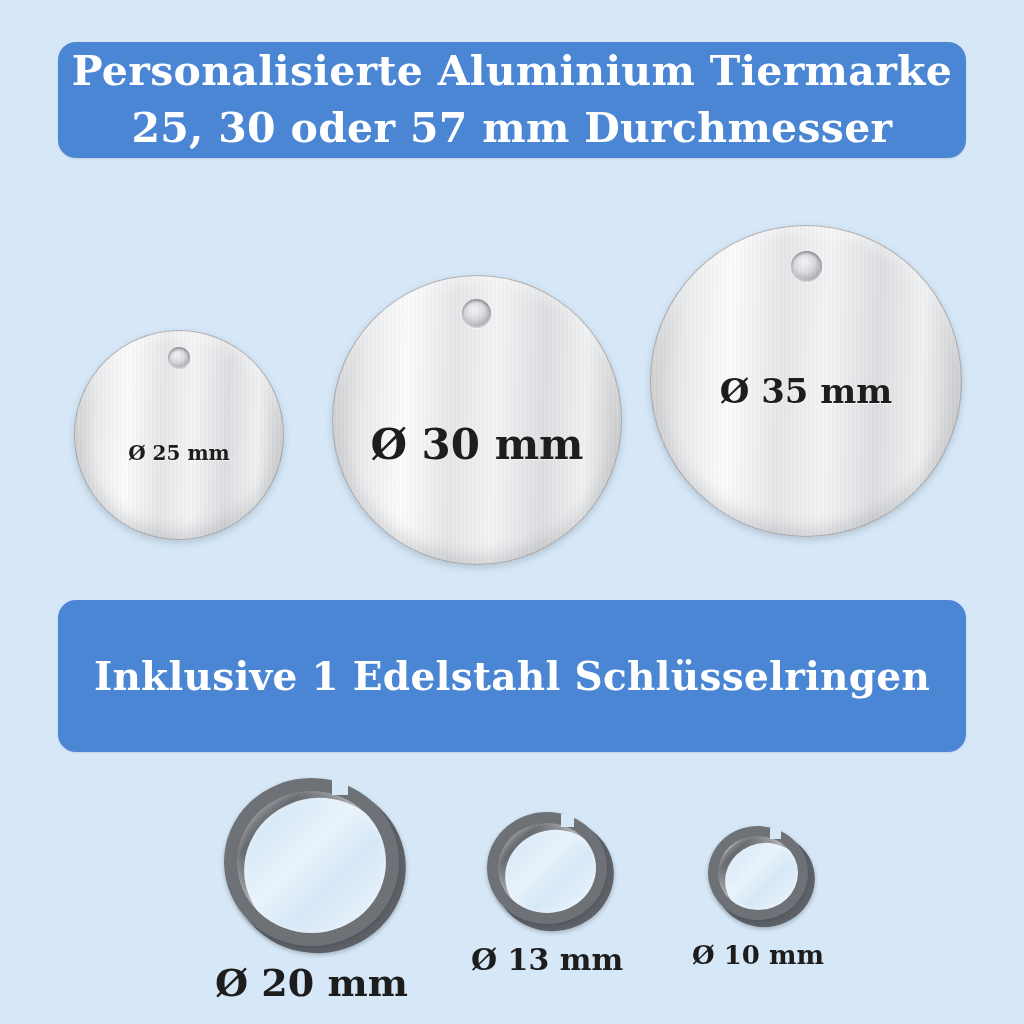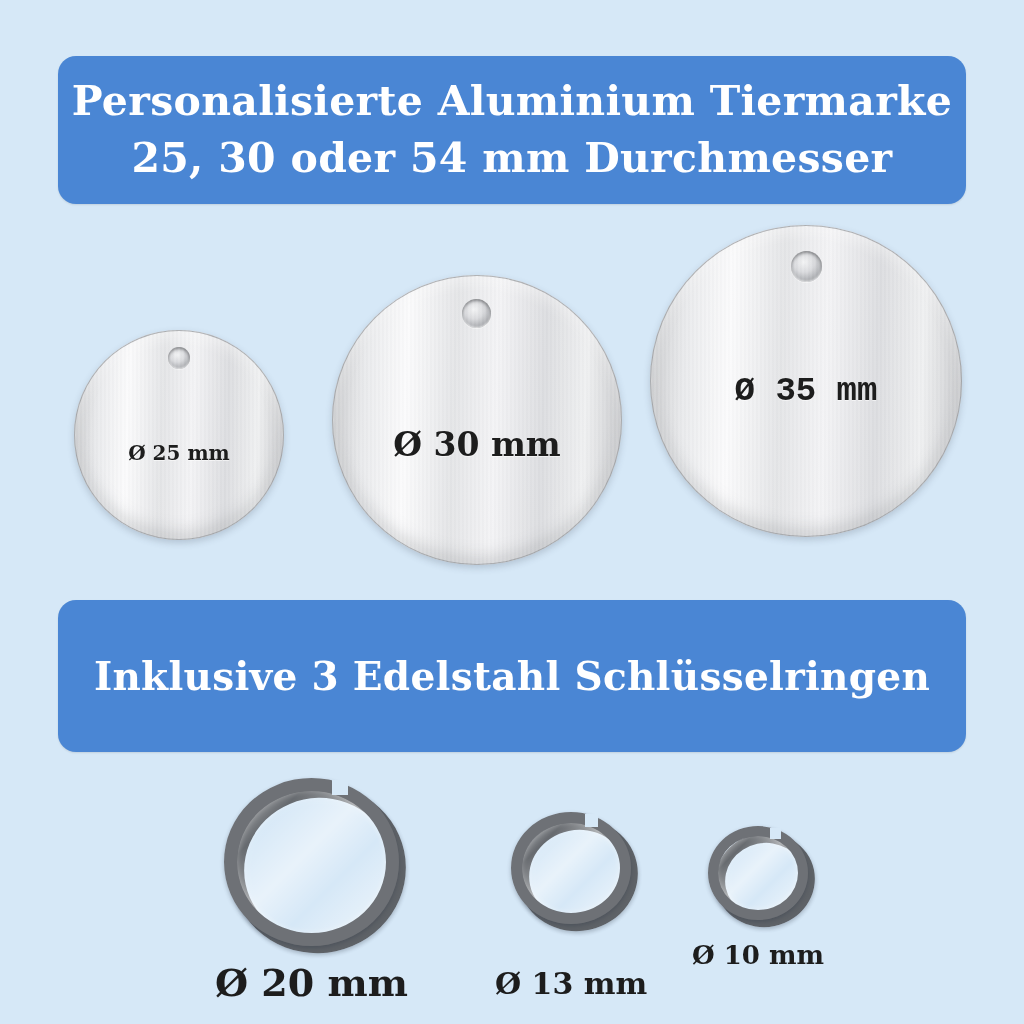--- a/index.html
+++ b/index.html
@@ -36,23 +36,23 @@
     box-shadow: 0 1px 2px rgba(0,0,0,0.10);
   }
   .banner .line {
     font-weight: 700;
     letter-spacing: 0.3px;
     white-space: nowrap;
   }
 
   #banner-top {
     left: 58px;
-    top: 56px;
+    top: 42px;
     width: 908px;
-    height: 148px;
+    height: 116px;
     text-align: center;
   }
   #banner-top .line { font-size: 41px; line-height: 1.38; }
 
   #banner-bottom {
     left: 58px;
     top: 600px;
     width: 908px;
     height: 152px;
   }
@@ -114,25 +114,25 @@
     white-space: nowrap;
     text-shadow: 0 1px 0 rgba(255,255,255,0.55);
   }
 
   #disc-25 { left: 74px; top: 330px; width: 210px; height: 210px; }
   #disc-25 .hole { width: 22px; height: 22px; left: 94px; top: 17px; }
   #disc-25 .label { font-size: 20px; margin-top: 36px; }
 
   #disc-30 { left: 332px; top: 275px; width: 290px; height: 290px; }
   #disc-30 .hole { width: 29px; height: 29px; left: 130px; top: 24px; }
-  #disc-30 .label { font-size: 33px; margin-top: 48px; }
+  #disc-30 .label { font-size: 42px; margin-top: 48px; }
 
   #disc-35 { left: 650px; top: 225px; width: 312px; height: 312px; }
   #disc-35 .hole { width: 31px; height: 31px; left: 141px; top: 26px; }
-  #disc-35 .label { font-size: 34px; margin-top: 20px; font-family: Liberation Mono, monospace; }
+  #disc-35 .label { font-size: 34px; margin-top: 20px; }
 
   
   .ring-wrap {
     position: absolute;
     display: flex;
     flex-direction: column;
     align-items: center;
   }
   .ring {
     position: relative;
@@ -174,59 +174,59 @@
     font-weight: 600;
     white-space: nowrap;
   }
 
   #ring-20 { left: 215px; top: 778px; }
   #ring-20 .ring { width: 175px; height: 168px; }
   #ring-20 .band { border-width: 13px; }
   #ring-20 .gap { width: 16px; height: 15px; left: 108px; top: 2px; }
   #ring-20 .ring-caption { font-size: 38px; margin-top: 14px; }
 
-  #ring-13 { left: 495px; top: 812px; gap: 24px; }
+  #ring-13 { left: 471px; top: 812px; }
   #ring-13 .ring { width: 120px; height: 112px; }
   #ring-13 .band { border-width: 11px; }
   #ring-13 .gap { width: 13px; height: 13px; left: 74px; top: 2px; }
   #ring-13 .ring-caption { font-size: 30px; margin-top: 18px; }
 
   #ring-10 { left: 692px; top: 826px; }
   #ring-10 .ring { width: 100px; height: 94px; }
   #ring-10 .band { border-width: 10px; }
   #ring-10 .gap { width: 11px; height: 11px; left: 62px; top: 2px; }
   #ring-10 .ring-caption { font-size: 26px; margin-top: 20px; }
 </style>
 </head>
 <body>
 
 <div class="stage">
 
   <div class="banner" id="banner-top">
     <div class="line">Personalisierte Aluminium Tiermarke</div>
-    <div class="line">25, 30 oder 54 mm Durchmesser</div>
+    <div class="line">25, 30 oder 57 mm Durchmesser</div>
   </div>
 
   <div class="disc" id="disc-25">
     <span class="hole"></span>
     <span class="label">Ø 25 mm</span>
   </div>
 
   <div class="disc" id="disc-30">
     <span class="hole"></span>
     <span class="label">Ø 30 mm</span>
   </div>
 
   <div class="disc" id="disc-35">
     <span class="hole"></span>
     <span class="label">Ø 35 mm</span>
   </div>
 
   <div class="banner" id="banner-bottom">
-    <div class="line">Inklusive 3 Edelstahl Schlüsselringen</div>
+    <div class="line">Inklusive 1 Edelstahl Schlüsselringen</div>
   </div>
 
   <div class="ring-wrap" id="ring-20">
     <div class="ring">
       <span class="band back"></span>
       <span class="band front"></span>
       <span class="gap"></span>
     </div>
     <div class="ring-caption">Ø 20 mm</div>
   </div>

